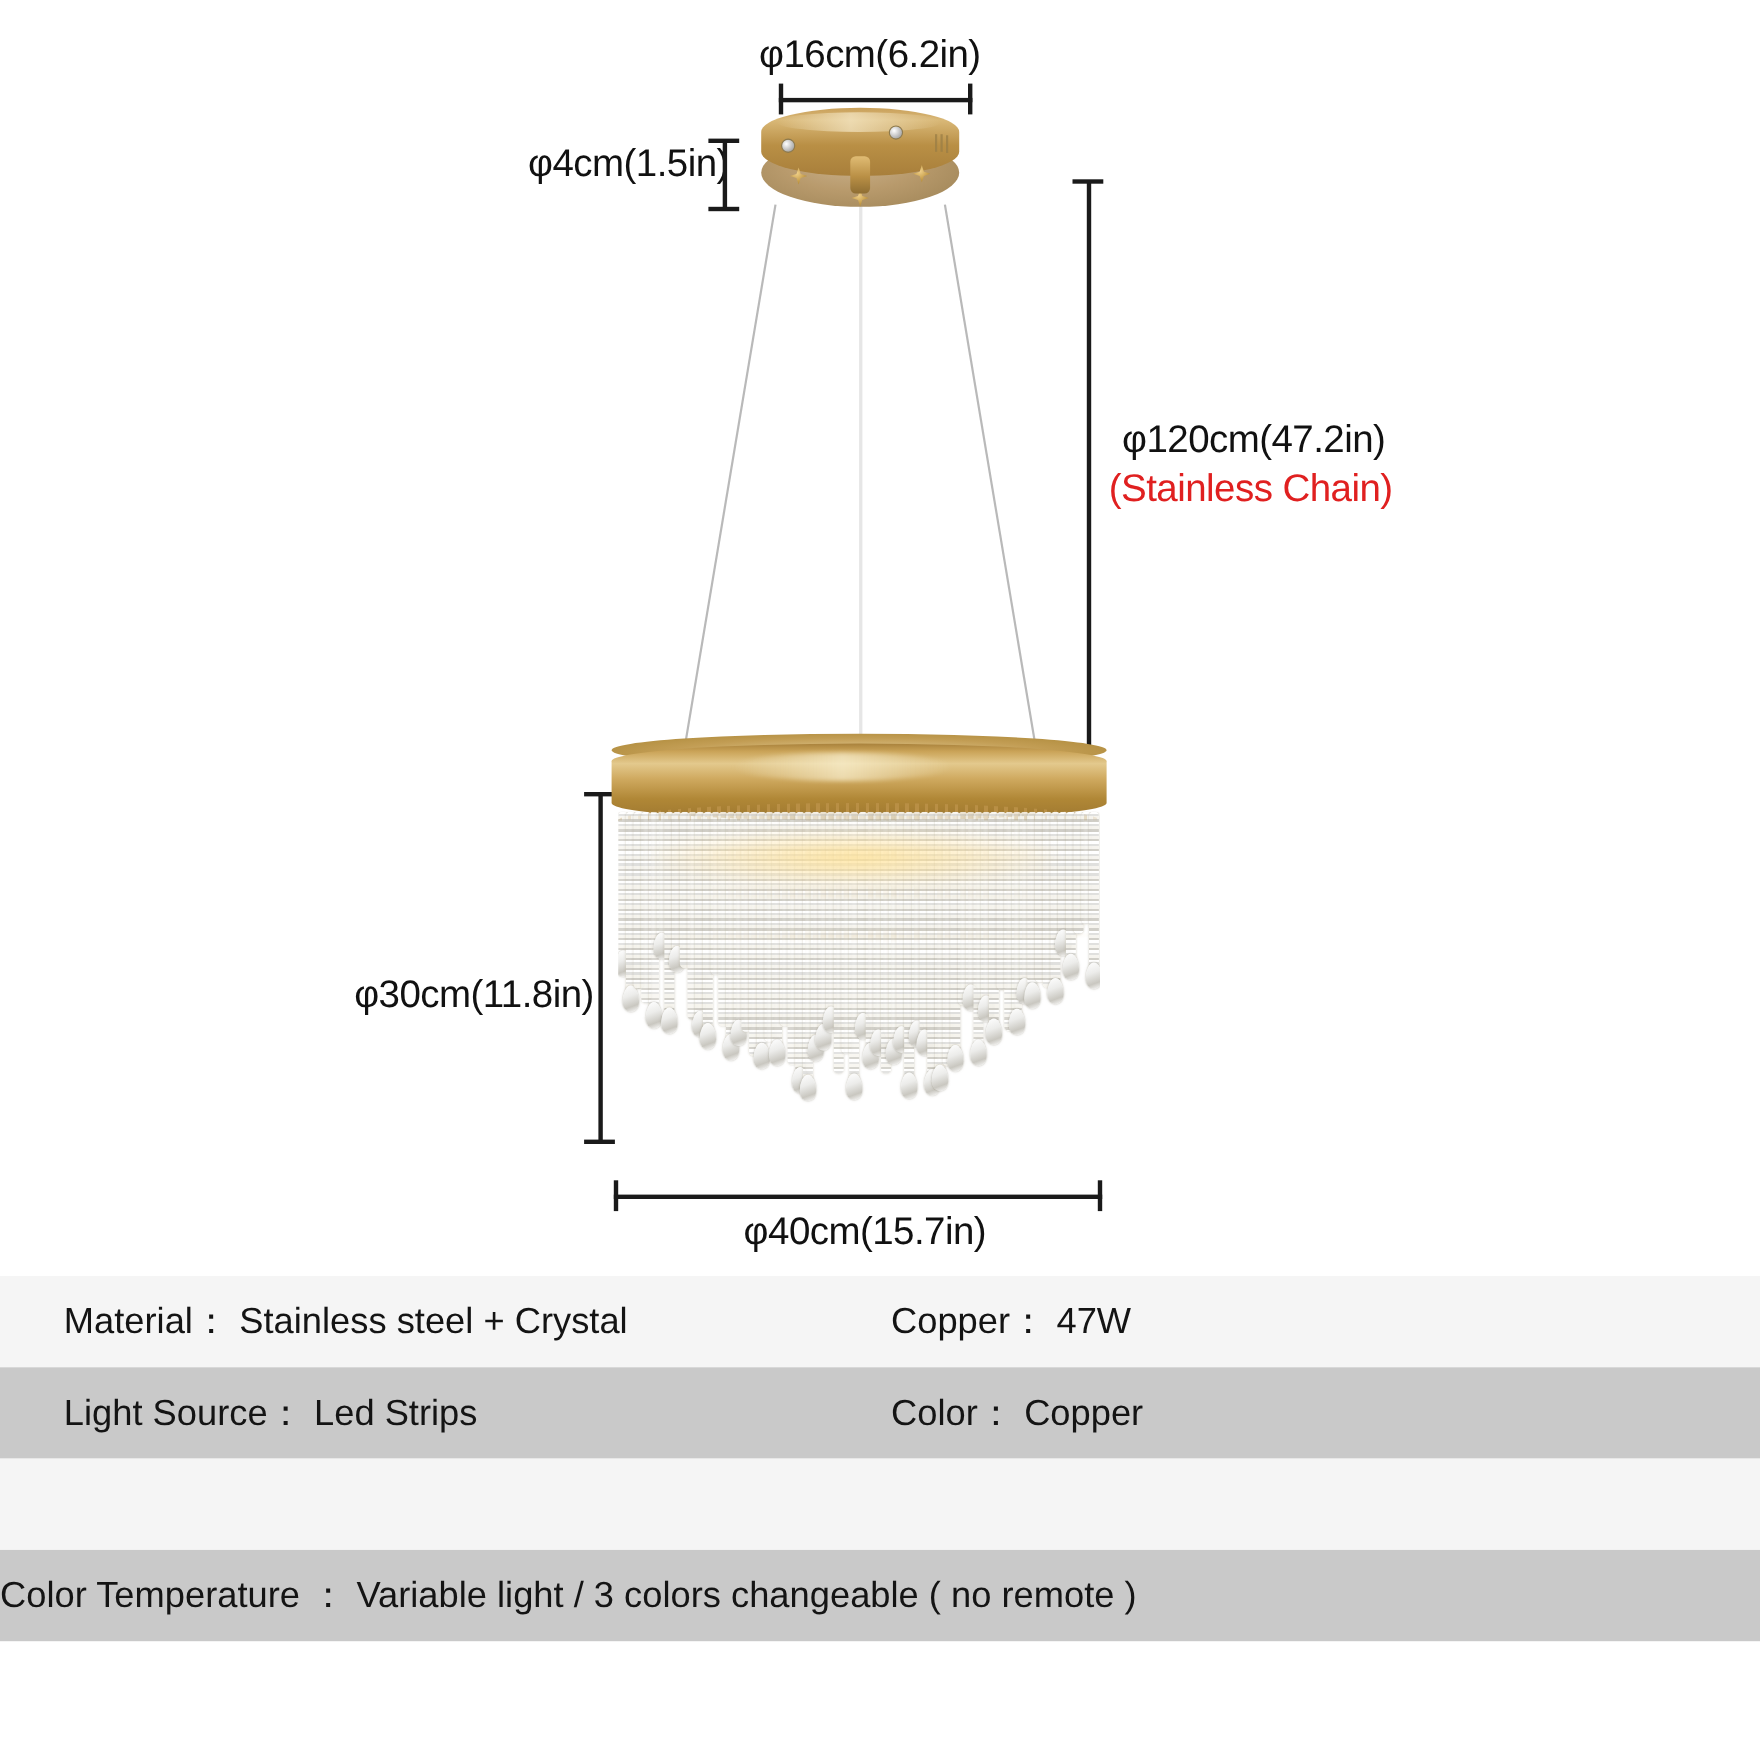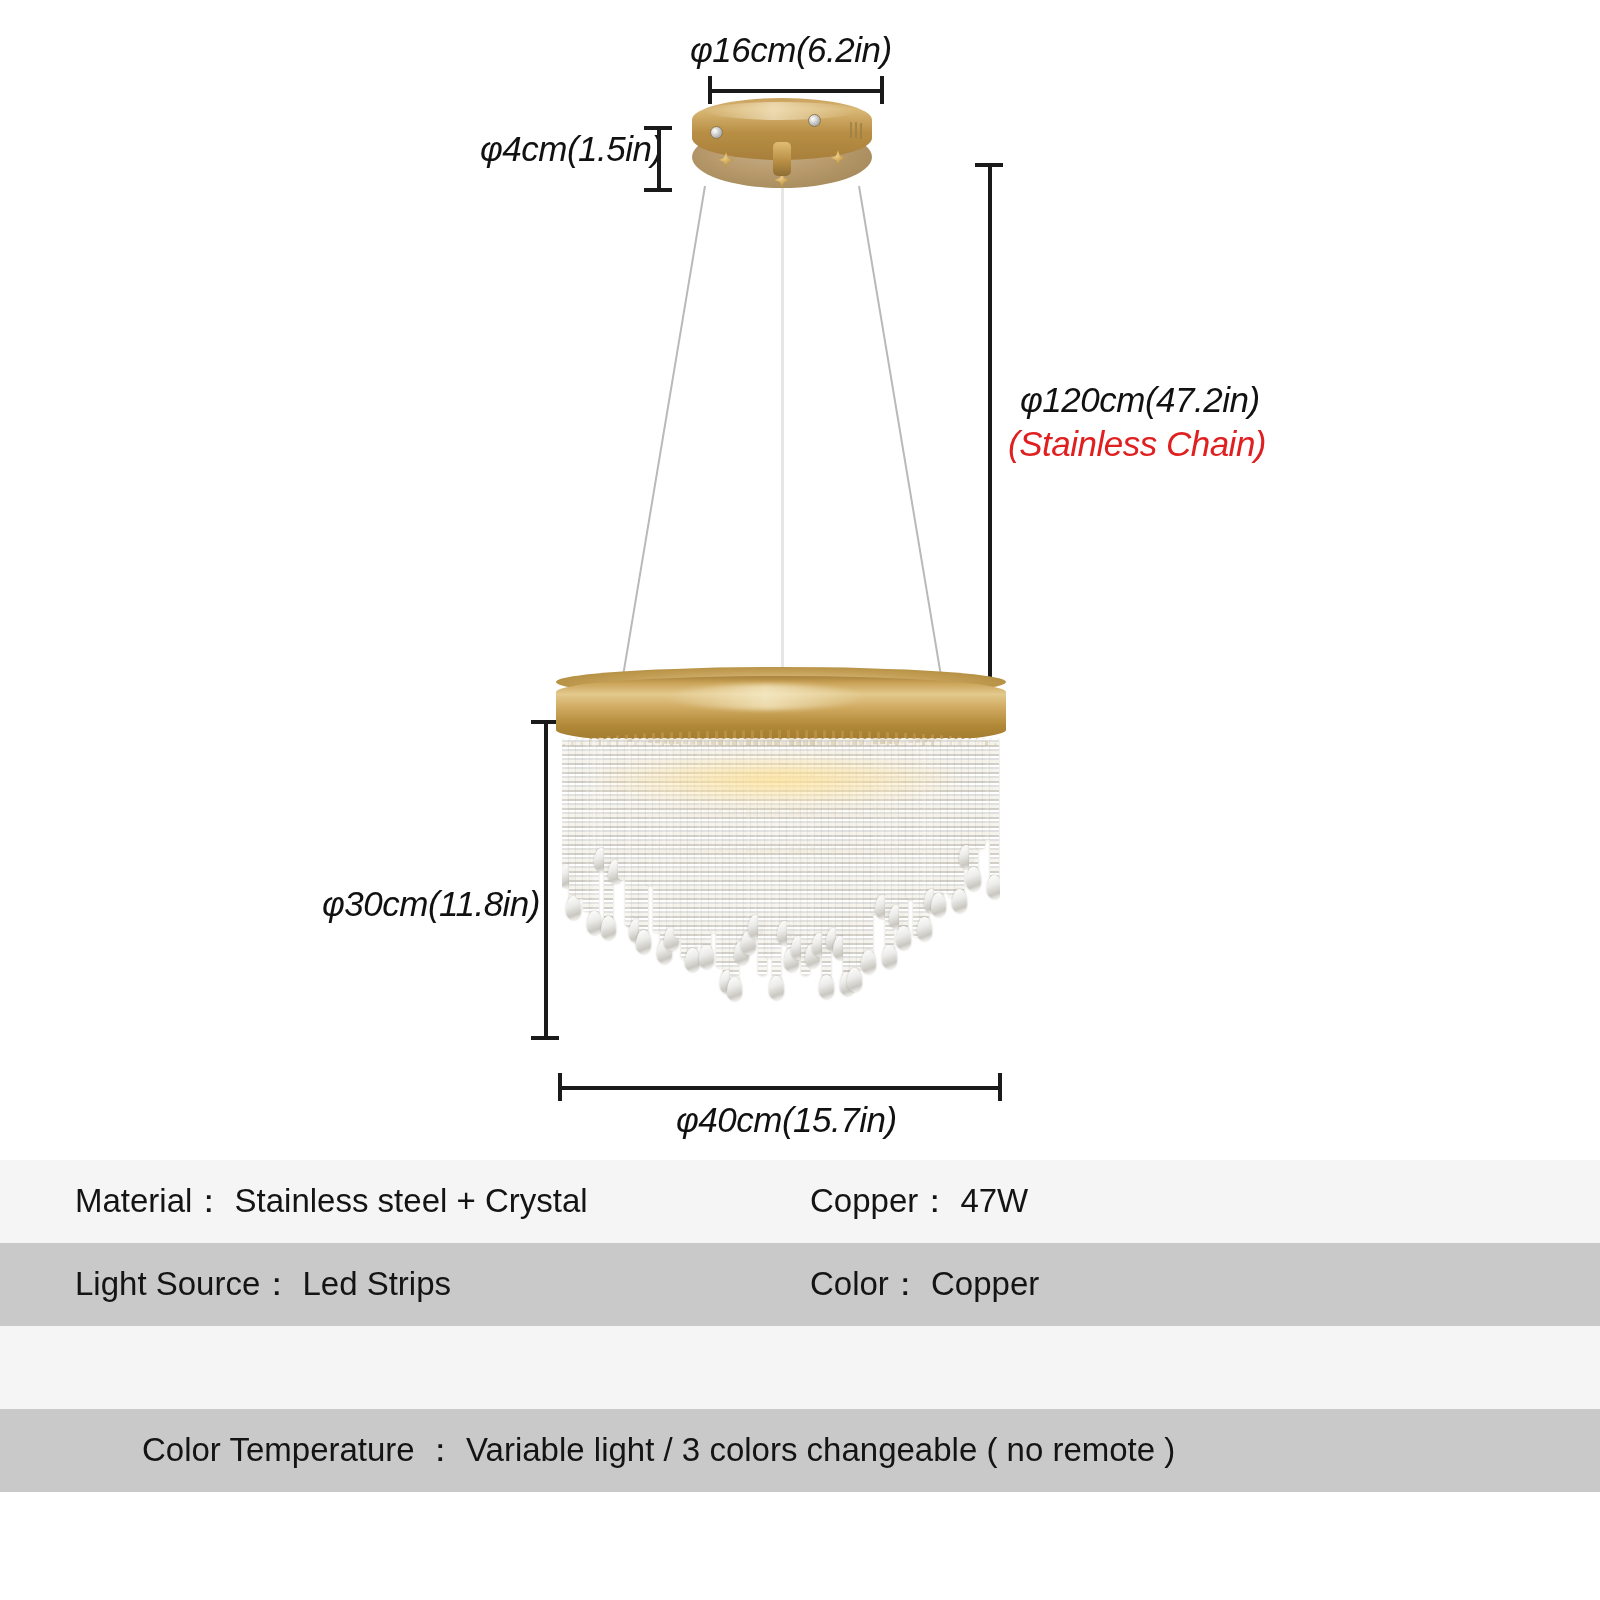--- a/index.html
+++ b/index.html
@@ -14,21 +14,20 @@
   #diagram{
     position:absolute;left:0;top:0;width:1600px;height:1160px;
     background:#ffffff;
   }
   .dimlabel{
     position:absolute;
     color:#111111;
     font-size:35px;
     white-space:nowrap;
     letter-spacing:-0.5px;
-    font-style:italic;
   }
   .dimlabel.red{color:#e02020;}
   .dimline{position:absolute;background:#1a1a1a;}
   .hline{height:4px;}
   .vline{width:4px;}
   .cap-v{position:absolute;width:4px;height:28px;background:#1a1a1a;}
   .cap-h{position:absolute;height:4px;width:28px;background:#1a1a1a;}
 
   
   #canopy{position:absolute;left:692px;top:98px;width:180px;height:92px;}
@@ -121,23 +120,23 @@
   #spec{position:absolute;left:0;top:1160px;width:1600px;height:440px;background:#ffffff;}
   .spec-head{
     height:84px;background:#c9c9c9;display:flex;align-items:center;justify-content:center;
   }
   .spec-head span{
     font-size:48px;font-weight:bold;color:#0b0b0b;letter-spacing:.5px;
   }
   .srow{height:83px;display:flex;align-items:center;}
   .srow.light{background:#f5f5f5;}
   .srow.dark{background:#c9c9c9;}
-  .cellL{width:790px;padding-left:75px;box-sizing:border-box;}
+  .cellL{width:790px;padding-left:58px;box-sizing:border-box;}
   .cellR{flex:1;padding-left:20px;box-sizing:border-box;}
-  .cellFull{width:100%;padding-left:110px;box-sizing:border-box;margin-left:32px;}
+  .cellFull{width:100%;box-sizing:border-box;}
   .stext{font-size:33px;color:#141414;white-space:nowrap;}
 </style>
 </head>
 <body>
 
 <div id="diagram">
 
   <div class="dimlabel" style="left:690px;top:30px;">φ16cm(6.2in)</div>
   <div class="dimline hline" style="left:708px;top:89px;width:176px;"></div>
   <div class="cap-v" style="left:708px;top:76px;"></div>

